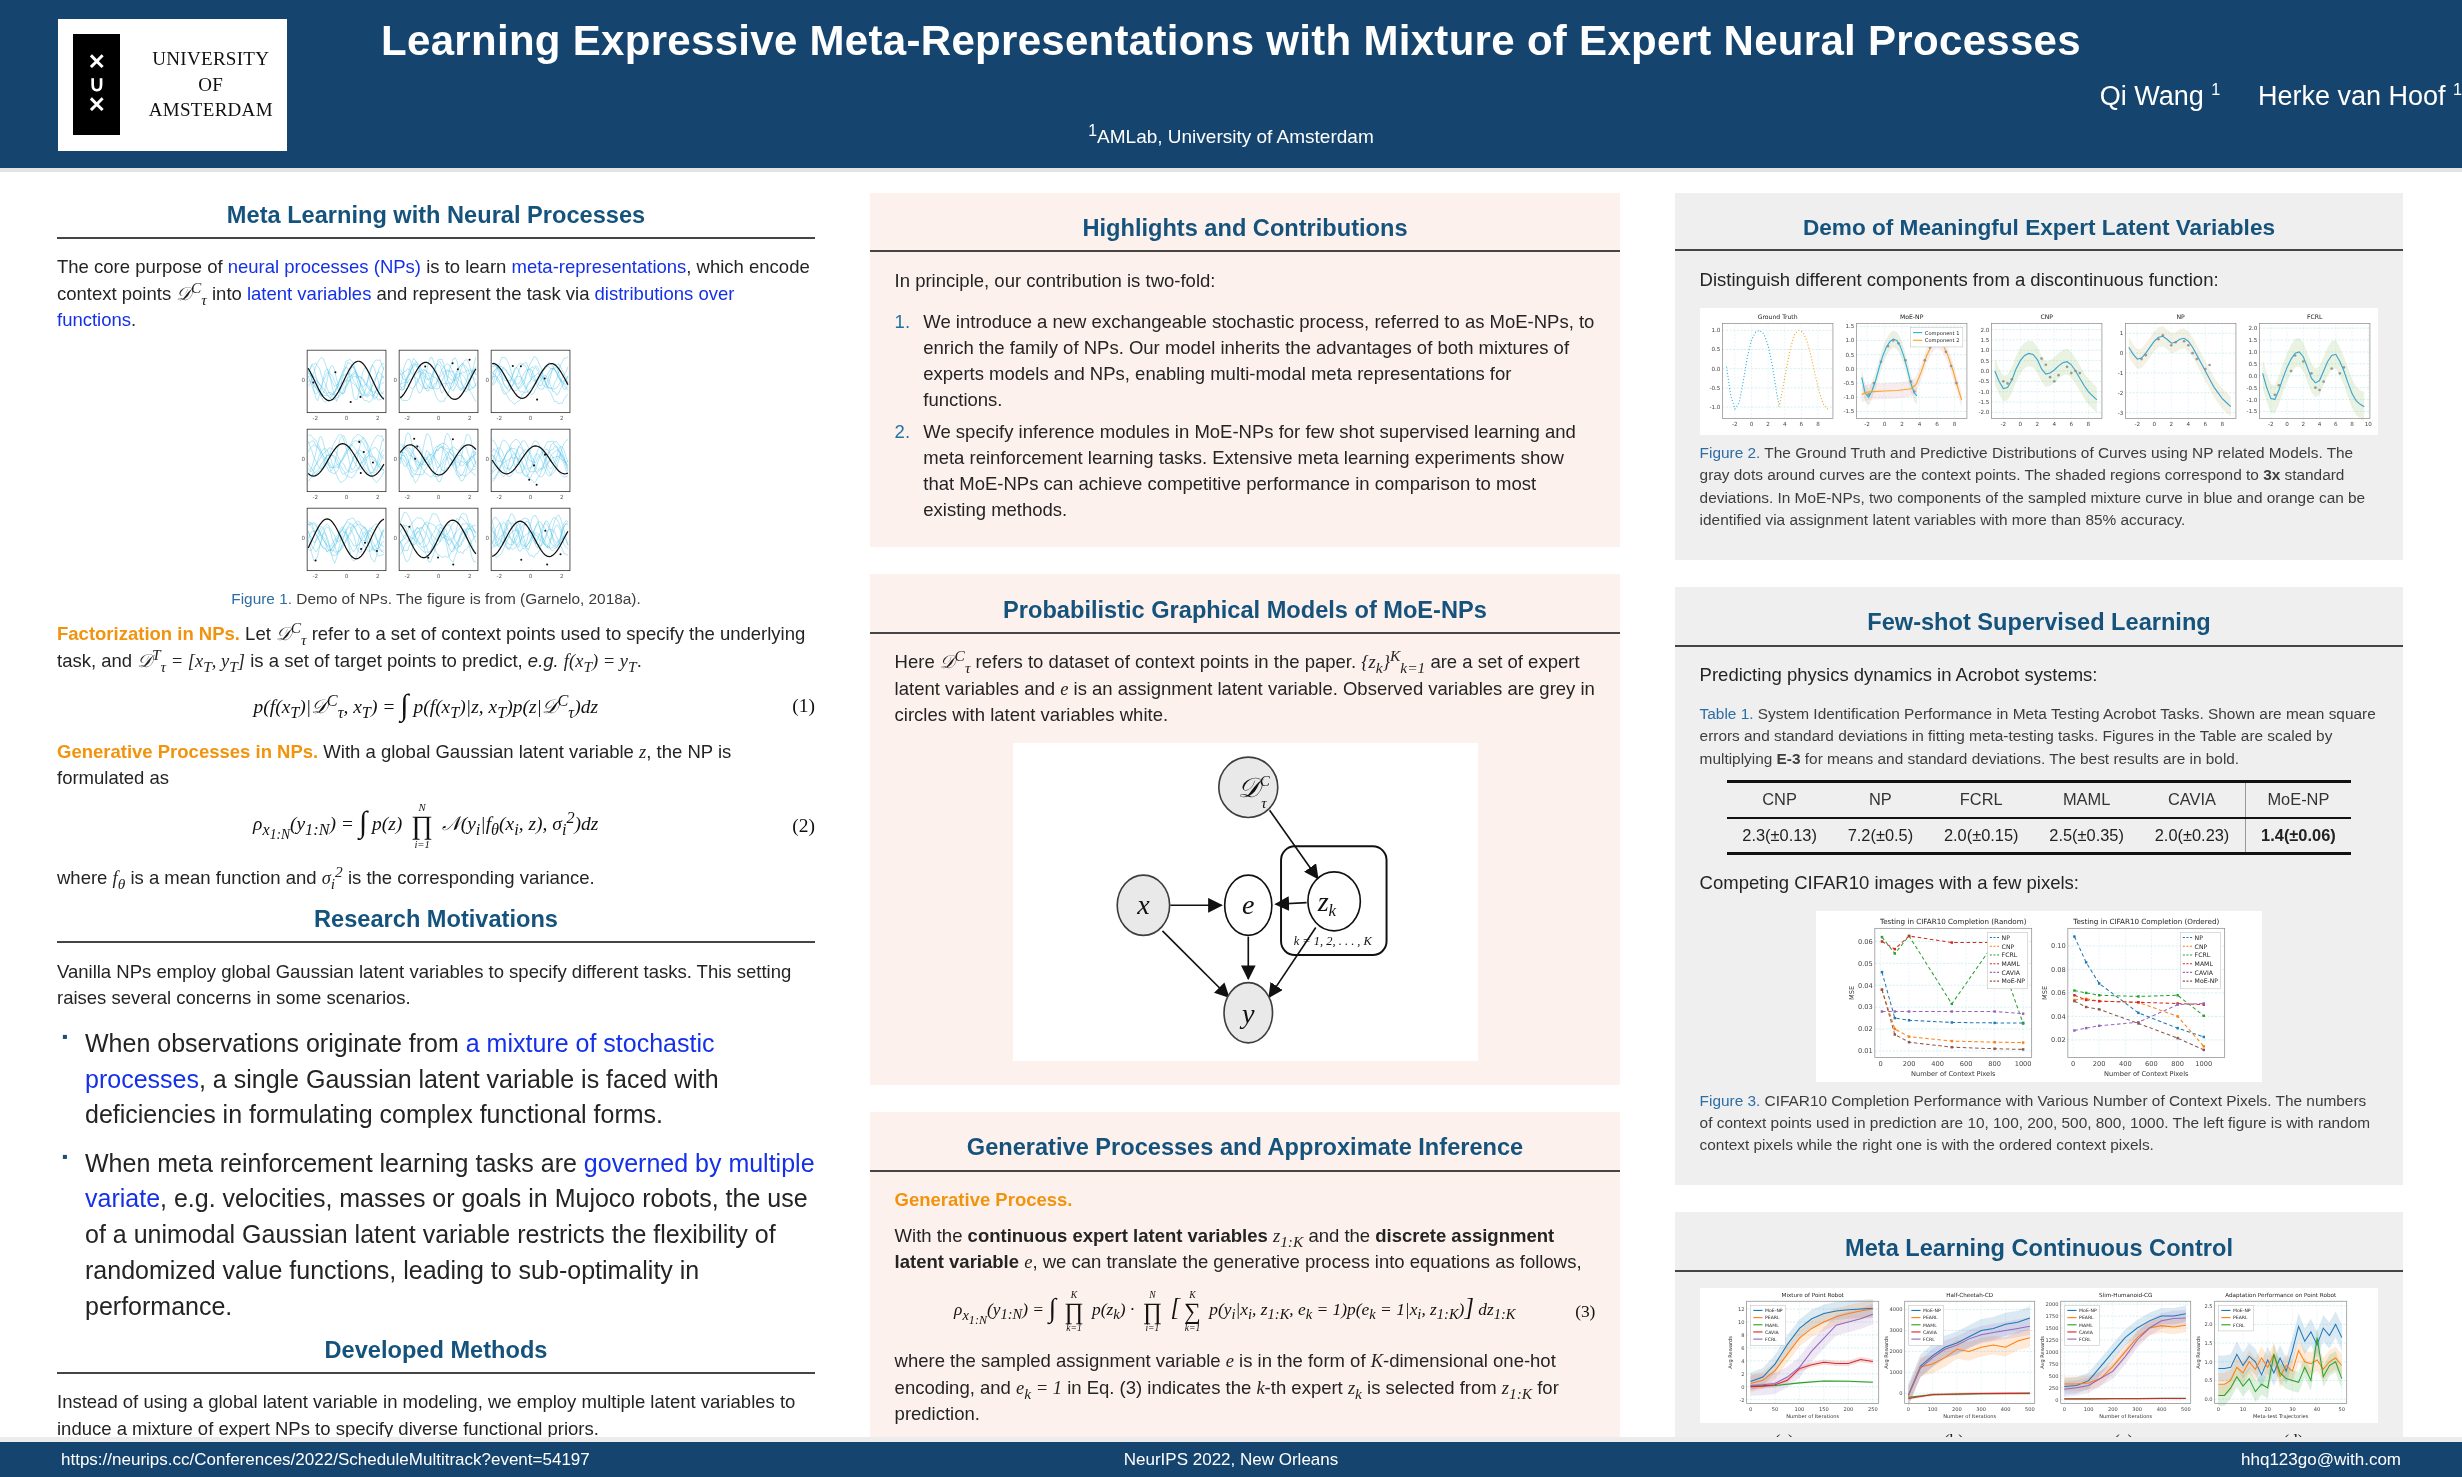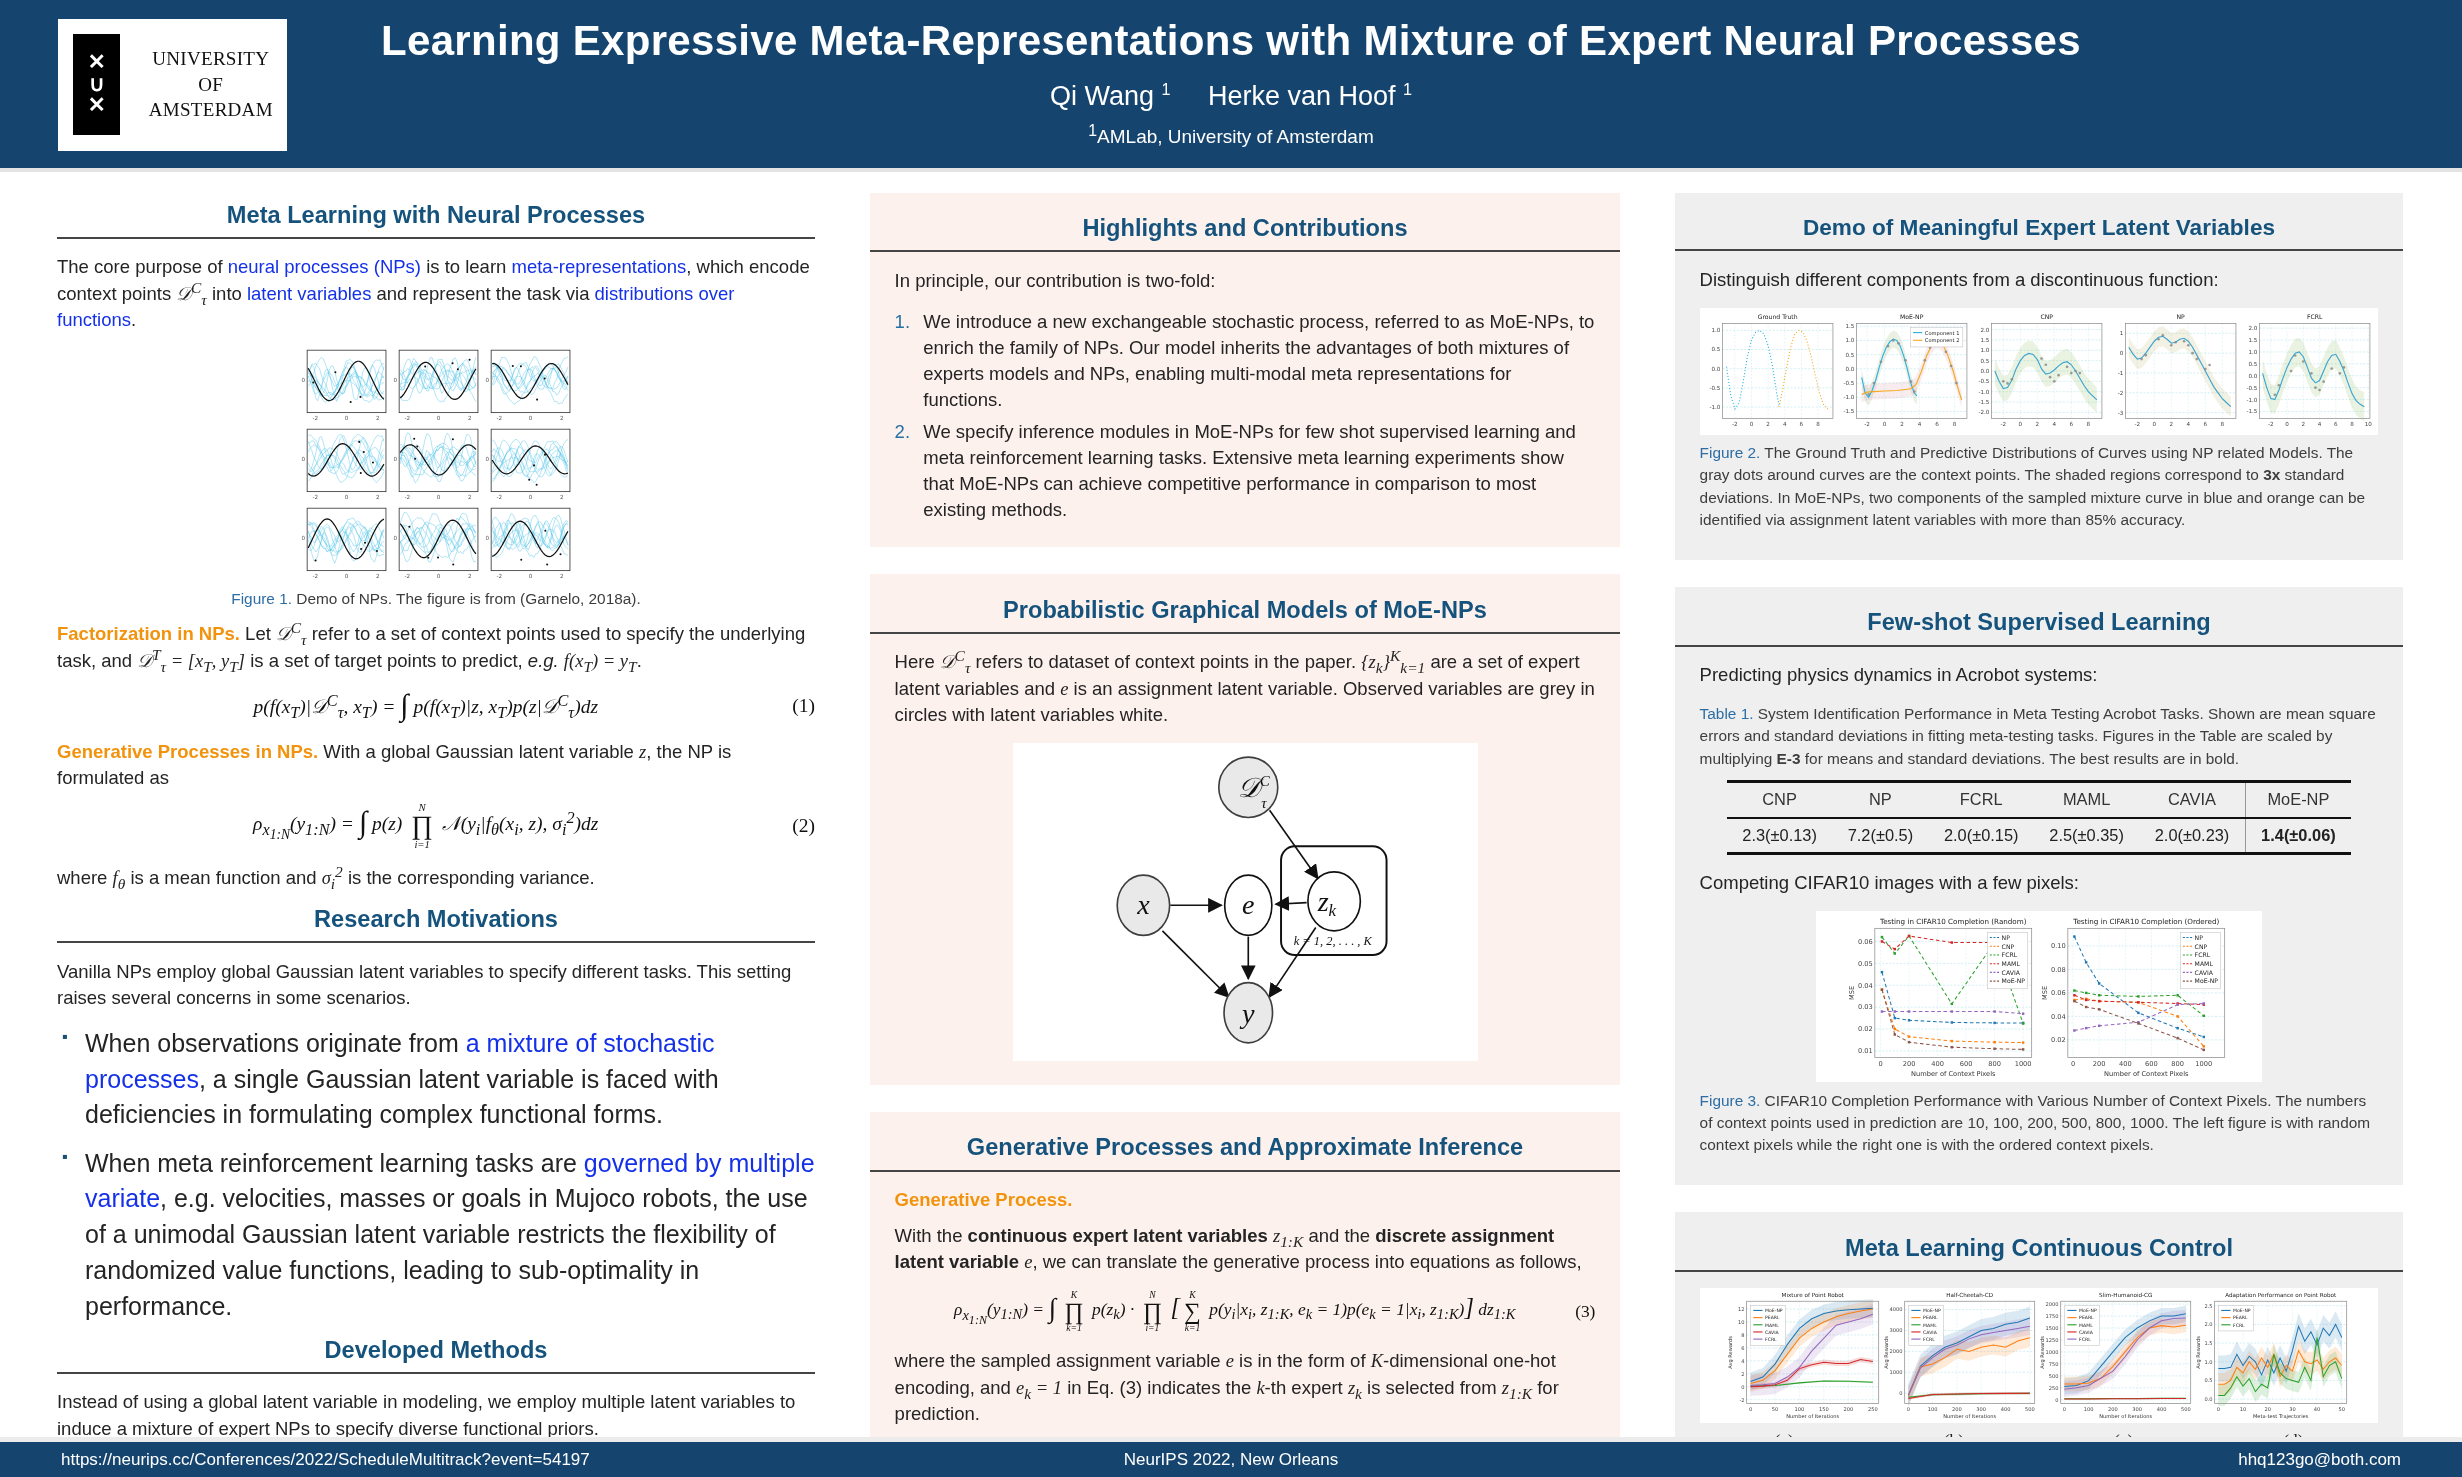--- a/index.html
+++ b/index.html
@@ -1,21 +1,21 @@
 <!DOCTYPE html>
 <html style="font-size:8.2px"><head>
 <meta charset="utf-8">
 <style>
   html,body{margin:0;padding:0;background:#ffffff;font-family:"Liberation Sans",sans-serif;}
   .page{width:2462px;height:1477px;position:relative;overflow:hidden;background:#ffffff;}
 
   
   header{height:172px;background:#15456e;color:#fff;position:relative;border-bottom:4.6px solid #e3e3e3;box-sizing:border-box;}
   .title{margin:0;padding-top:17.4px;text-align:center;font-size:42px;font-weight:bold;letter-spacing:0.3px;}
-  .authors{text-align:center;font-size:27px;margin-top:15.4px;}
+  .authors{text-align:right;font-size:27px;margin-top:15.4px;}
   .authors sup{font-size:60%;}
   .affil{text-align:center;font-size:19px;margin-top:14.4px;}
   .logo-box{position:absolute;left:58px;top:18.5px;width:229px;height:132px;background:#fff;display:flex;align-items:center;gap:14.4px;padding-left:15.4px;box-sizing:border-box;}
   .logo-mark{width:47px;height:101px;background:#000;color:#fff;display:flex;flex-direction:column;align-items:center;justify-content:center;line-height:1.0;font-size:21.5px;font-weight:bold;}
   .logo-text{font-family:"Liberation Serif",serif;color:#101010;font-size:19px;line-height:1.35;letter-spacing:0.3px;text-align:center;}
 
   
   .cols{display:flex;padding:20.5px 57px 0;gap:55px;align-items:flex-start;}
   .col-left{width:758px;}
   .col-mid{width:750px;}
@@ -1066,16 +1066,16 @@
           <span>(d)</span>
         </div>
         <p class="cap"><span class="lab">Figure 4.</span><span> Results in Meta Learning Continuous Control. <b>In (a)/(b)/(c):</b> Learning curves show tested average returns with variances in 4 runs. For point robot environments, 100 transitions are randomly collected from a task specific memory buffer to infer the posterior. For Mujoco environments, 400 transitions are randomly collected from a task specific memory buffer to infer the posterior.  Fast Adaptation Performance in Meta Testing Point Robot Environments. The collected episodes are gradually increased to 50 and the average returns together with variances are visualized. 5 goals are sampled from the white part of arcs in Fig. (6.a).</span></p>
       </div>
     </section>
   </main>
 
   <footer>
     <span>https://neurips.cc/Conferences/2022/ScheduleMultitrack?event=54197</span>
     <span class="mid">NeurIPS 2022, New Orleans</span>
-    <span>hhq123go@both.com</span>
+    <span>hhq123go@with.com</span>
   </footer>
 </div>
 
 
 </body></html>

